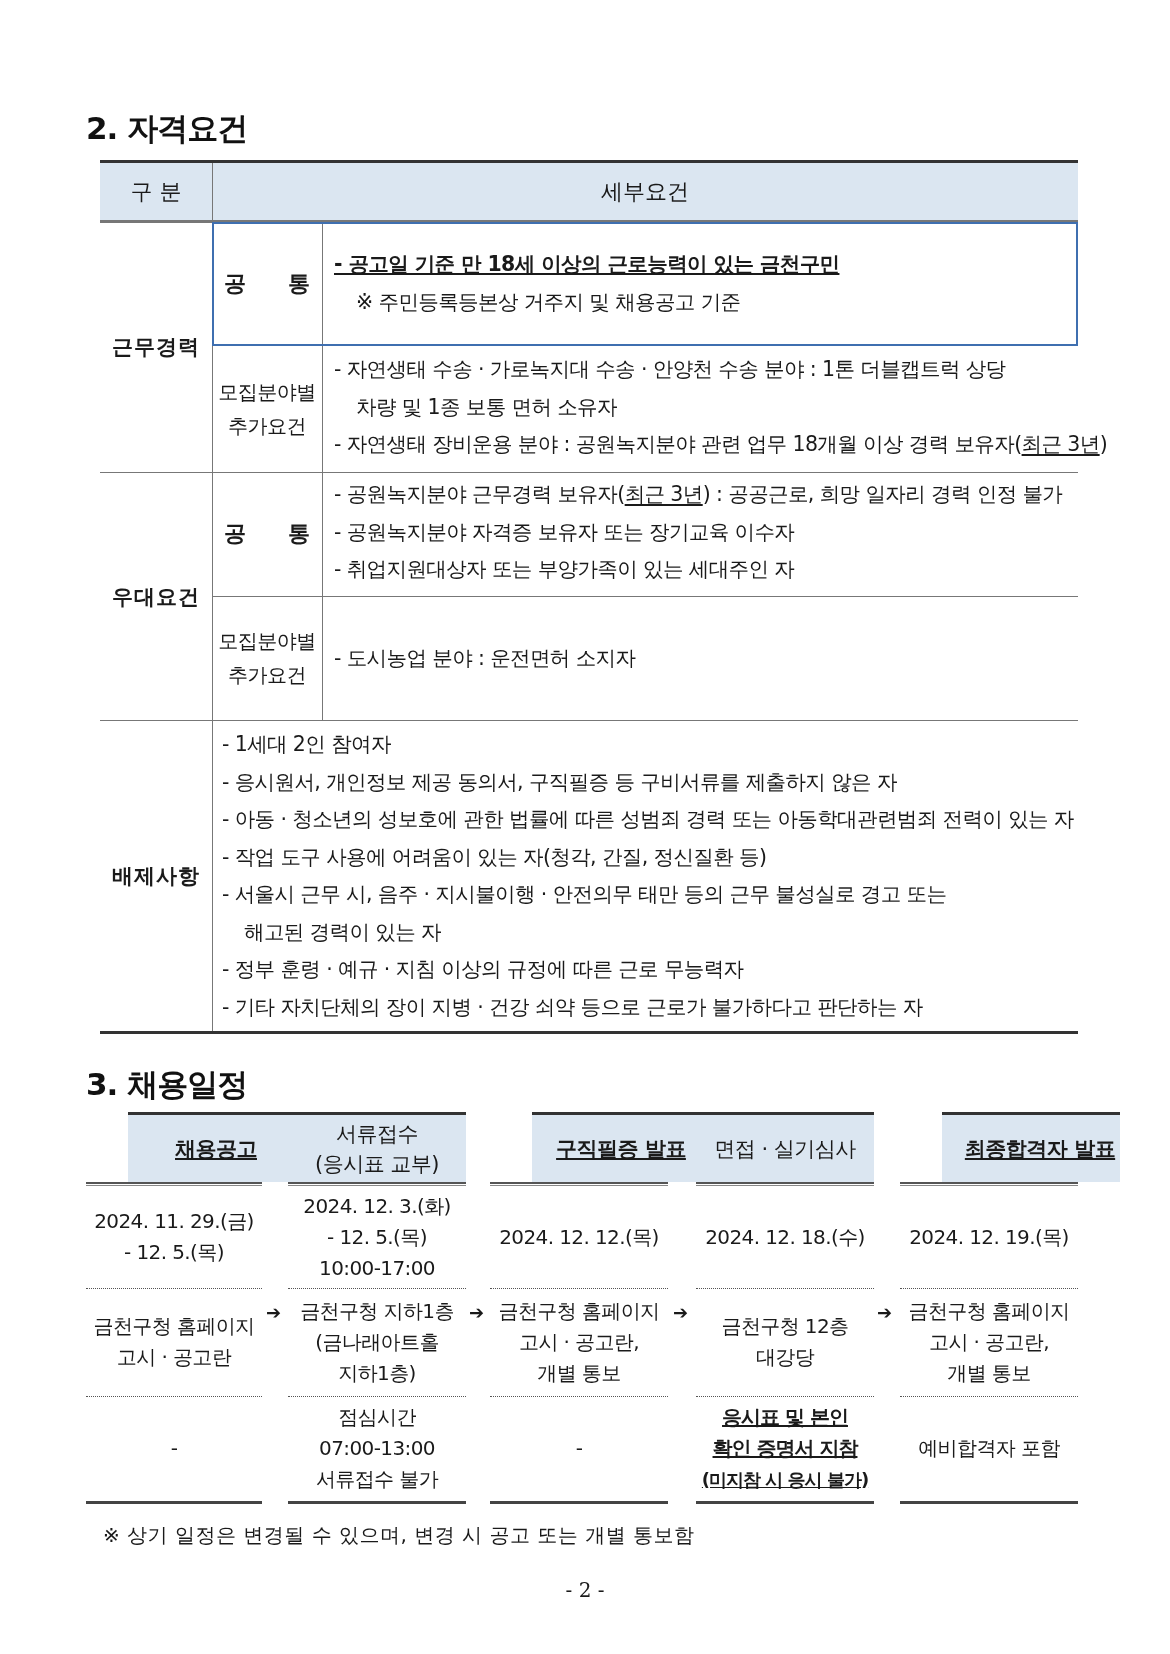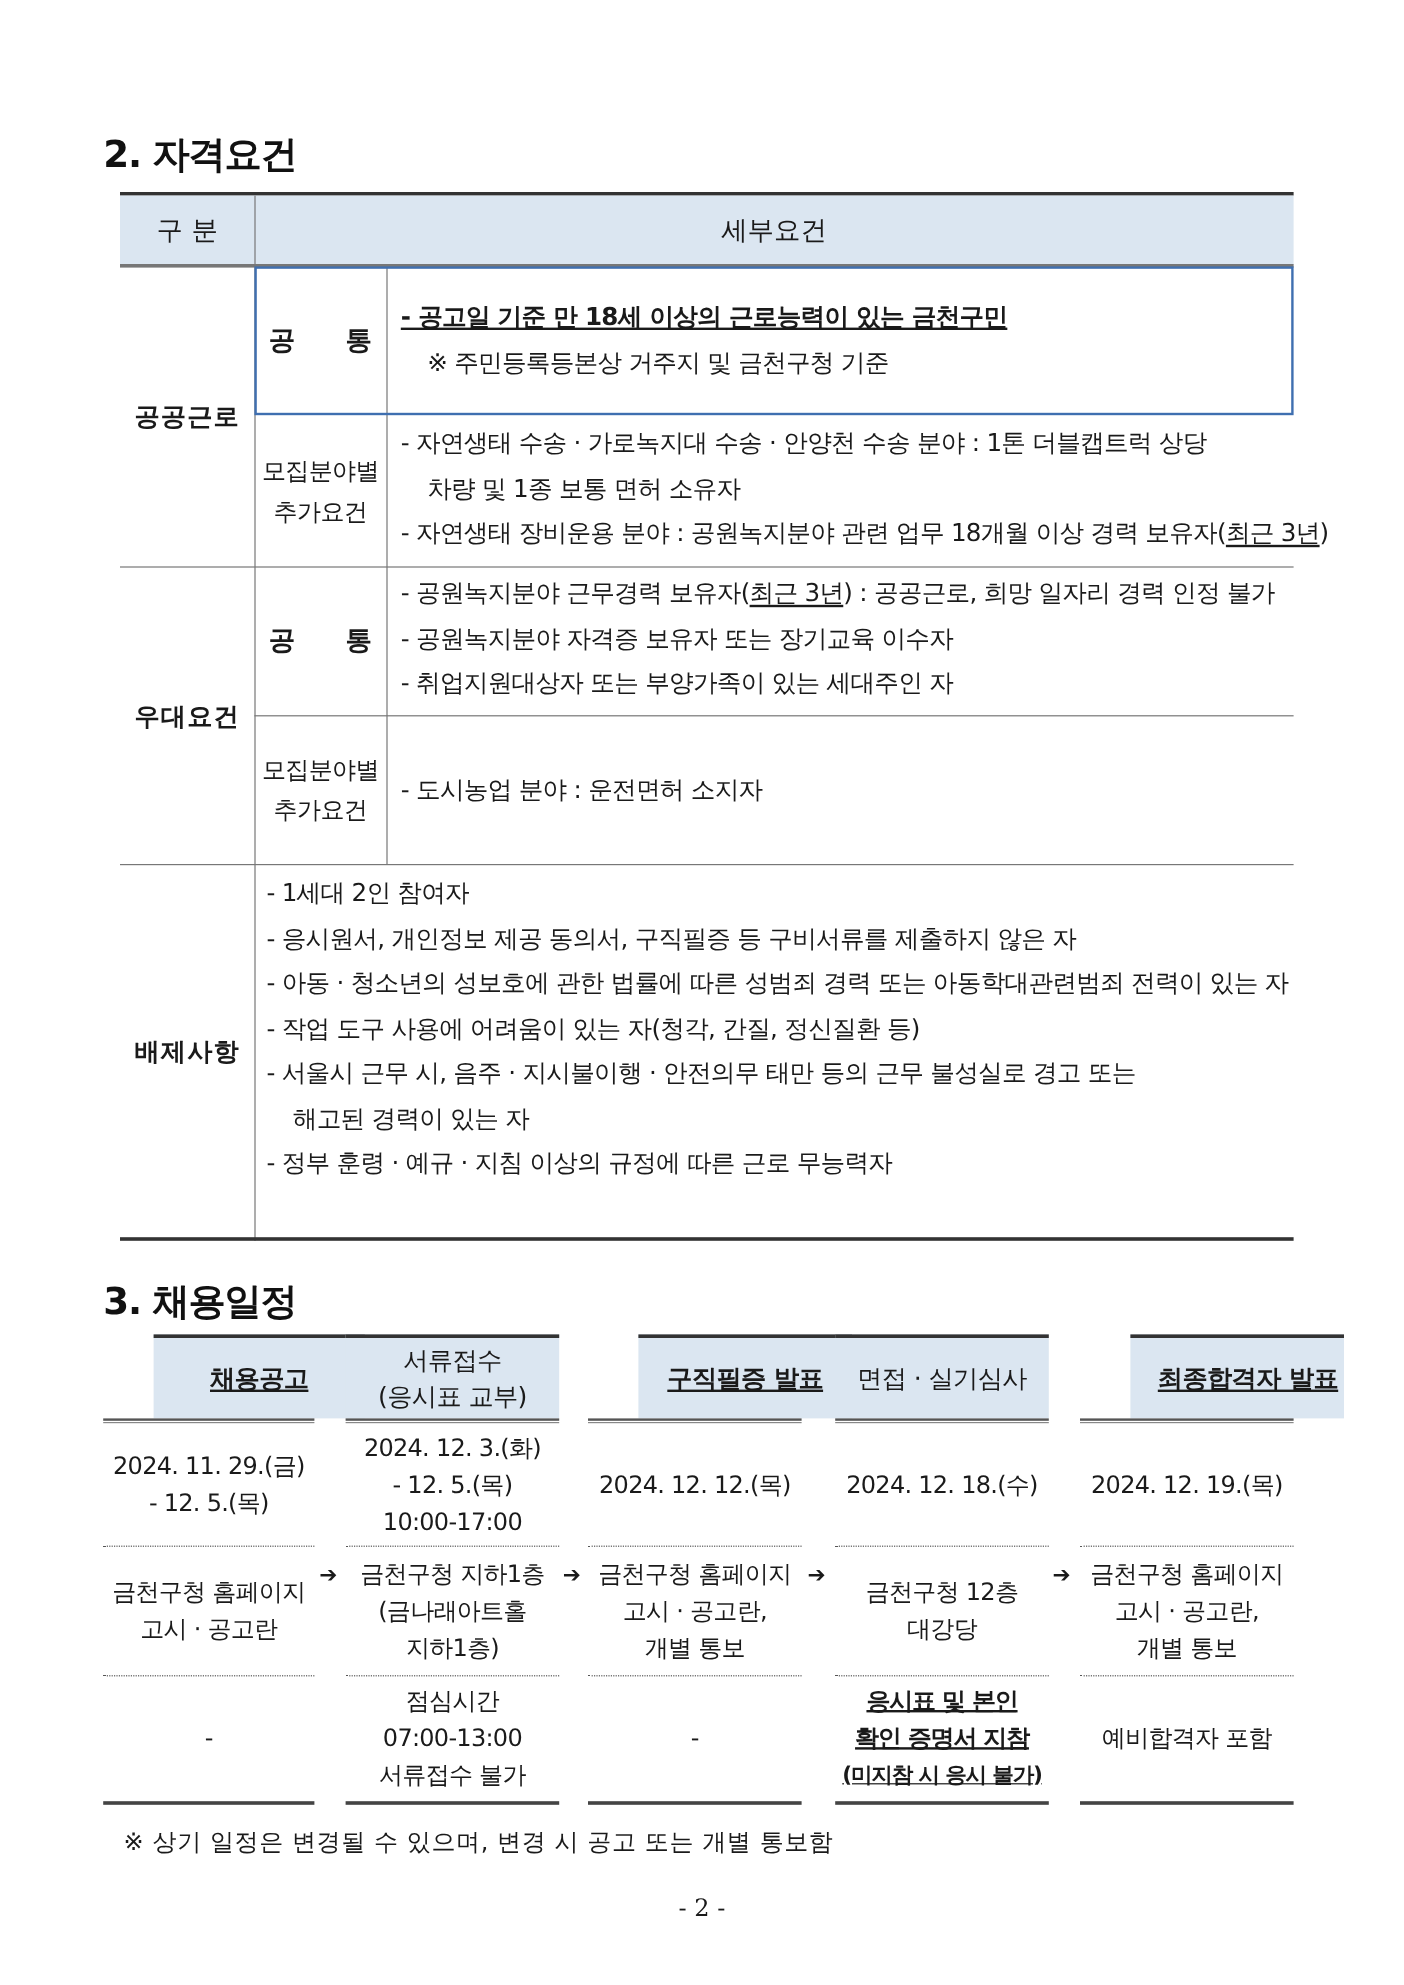--- a/index.html
+++ b/index.html
@@ -50,30 +50,30 @@
   <div class="hline thick-top" style="left:0; top:0; width:978px;"></div>
   <div class="hdr-bg"></div>
   <div class="hdr-cell" style="left:0; width:112px;">구 분</div>
   <div class="hdr-cell" style="left:112px; width:866px;">세부요건</div>
   <div class="hline" style="left:0; top:60px; width:978px; border-top:3px solid #777;"></div>
 
   <div class="vline vthin" style="left:112px; top:3px; height:871px;"></div>
   <div class="vline vthin" style="left:222px; top:62px; height:498px;"></div>
 
   <div class="label-cell" style="left:0; top:62px; width:112px; height:250px;">
-    <span>공공근로</span>
+    <span>근무경력</span>
   </div>
   <div class="bluebox" style="left:112px; top:62px; width:866px; height:124px;"></div>
   <div class="sub-common" style="left:112px; top:62px; width:110px; height:124px;">
     <span>공</span>
     <span>통</span>
   </div>
   <div class="content" style="left:234px; top:86px;">
     <div class="line bold">- 공고일 기준 만 18세 이상의 근로능력이 있는 금천구민</div>
-    <div class="line ind">※ 주민등록등본상 거주지 및 금천구청 기준</div>
+    <div class="line ind">※ 주민등록등본상 거주지 및 채용공고 기준</div>
   </div>
 
   <div class="sub-cell" style="left:112px; top:186px; width:110px; height:126px;">
     <span>모집분야별</span>
     <span>추가요건</span>
   </div>
   <div class="content" style="left:234px; top:191px;">
     <div class="line">- 자연생태 수송 · 가로녹지대 수송 · 안양천 수송 분야 : 1톤 더블캡트럭 상당</div>
     <div class="line ind">차량 및 1종 보통 면허 소유자</div>
     <div class="line"><span>- 자연생태 장비운용 분야 : 공원녹지분야 관련 업무 18개월 이상 경력 보유자(</span><span class="u">최근 3년</span><span>)</span></div>
@@ -106,20 +106,21 @@
     <span>배제사항</span>
   </div>
   <div class="content" style="left:122px; top:566px;">
     <div class="line">- 1세대 2인 참여자</div>
     <div class="line">- 응시원서, 개인정보 제공 동의서, 구직필증 등 구비서류를 제출하지 않은 자</div>
     <div class="line">- 아동 · 청소년의 성보호에 관한 법률에 따른 성범죄 경력 또는 아동학대관련범죄 전력이 있는 자</div>
     <div class="line">- 작업 도구 사용에 어려움이 있는 자(청각, 간질, 정신질환 등)</div>
     <div class="line">- 서울시 근무 시, 음주 · 지시불이행 · 안전의무 태만 등의 근무 불성실로 경고 또는</div>
     <div class="line ind">해고된 경력이 있는 자</div>
     <div class="line">- 정부 훈령 · 예규 · 지침 이상의 규정에 따른 근로 무능력자</div>
+    <div class="line">- 기타 자치단체의 장이 지병 · 건강 쇠약 등으로 근로가 불가하다고 판단하는 자</div>
   </div>
   <div class="hline" style="left:0; top:871px; width:978px; border-top:3px solid #333;"></div>
 </div>
 
 <div class="abs sec-title" style="left:86px; top:1064px;">3. 채용일정</div>
 
 <div class="sched-col" style="left:86px; width:176px;">
   <div class="s-hdr bold" style="width:176px;">
       <span>채용공고</span>
     </div>

